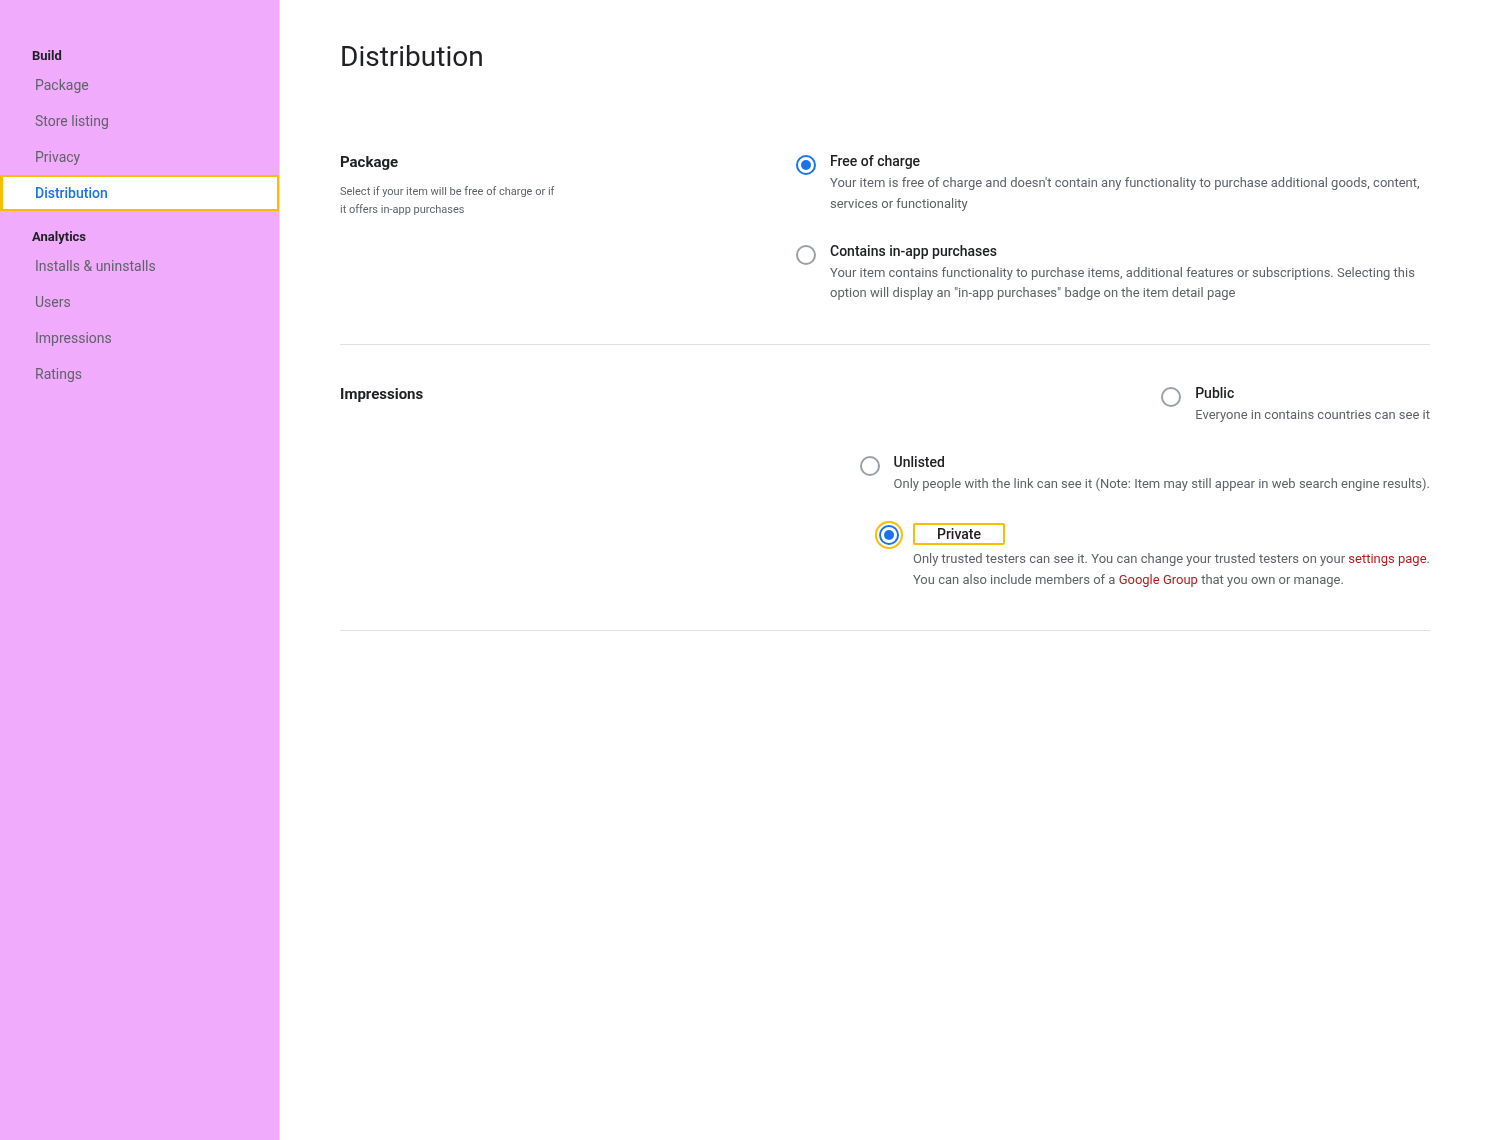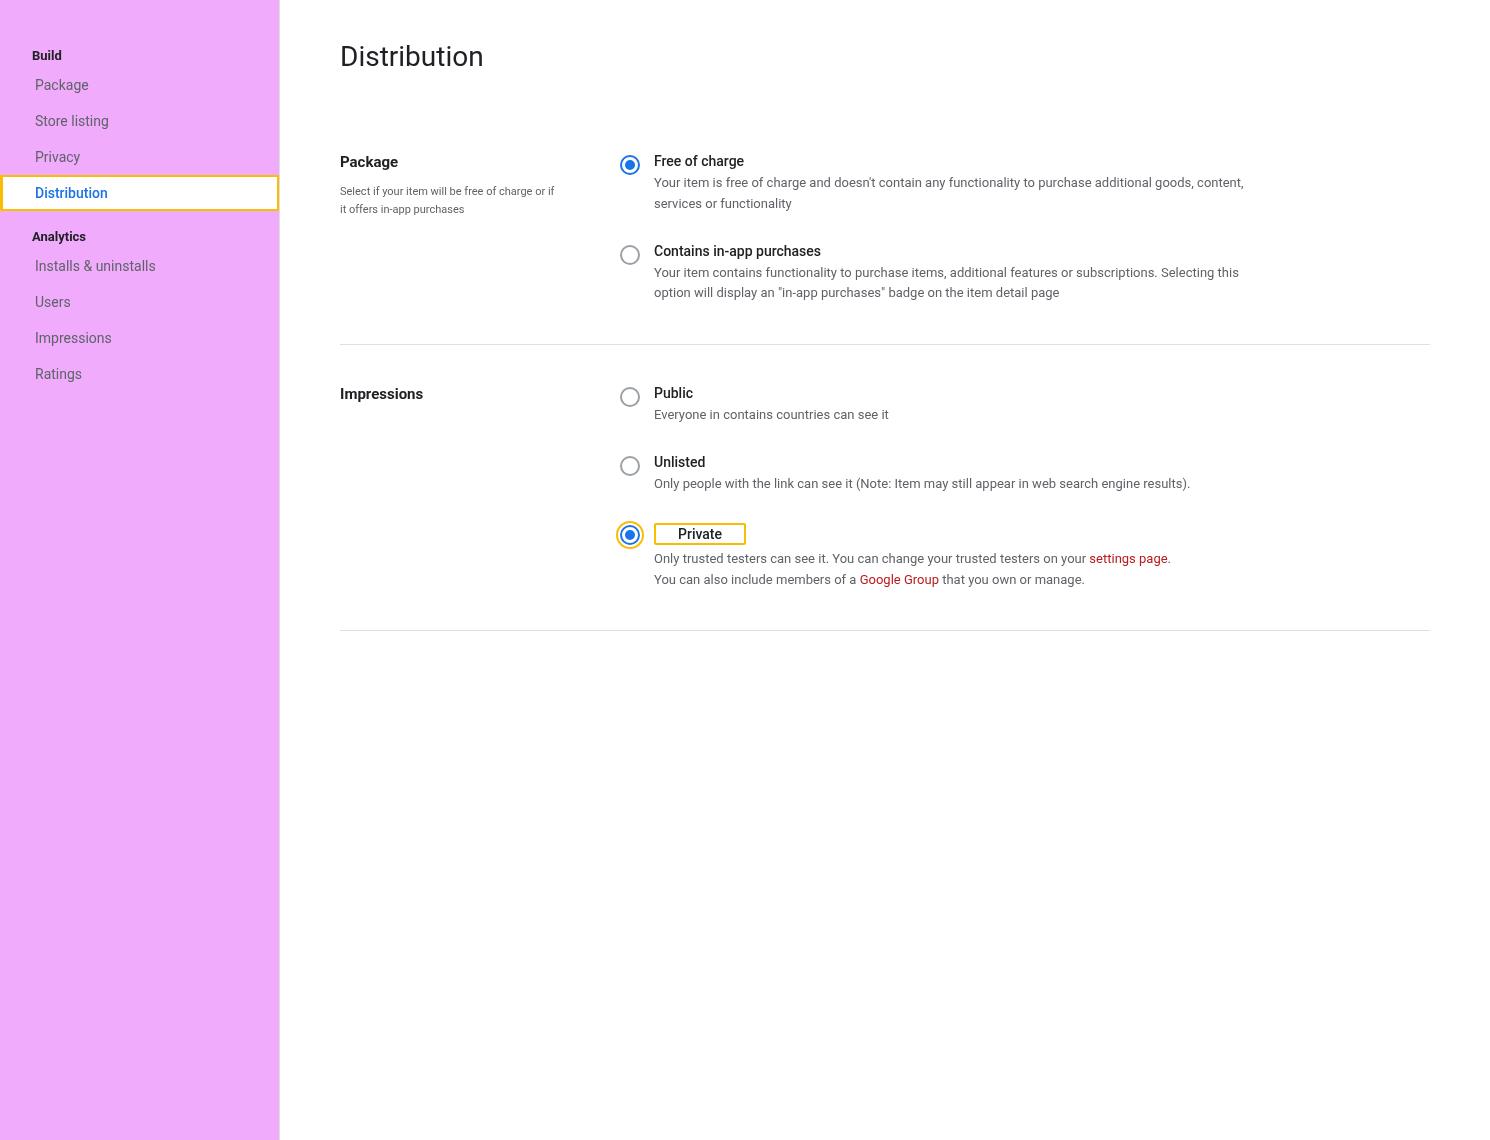--- a/index.html
+++ b/index.html
@@ -88,20 +88,21 @@
 
     .section-options {
       flex: 1;
     }
 
     
     .radio-option {
       display: flex;
       align-items: flex-start;
       margin-bottom: 28px;
+      justify-content: flex-end;
     }
     .radio-option:last-child {
       margin-bottom: 0;
     }
 
     .radio-circle {
       width: 20px;
       height: 20px;
       min-width: 20px;
       border-radius: 50%;

